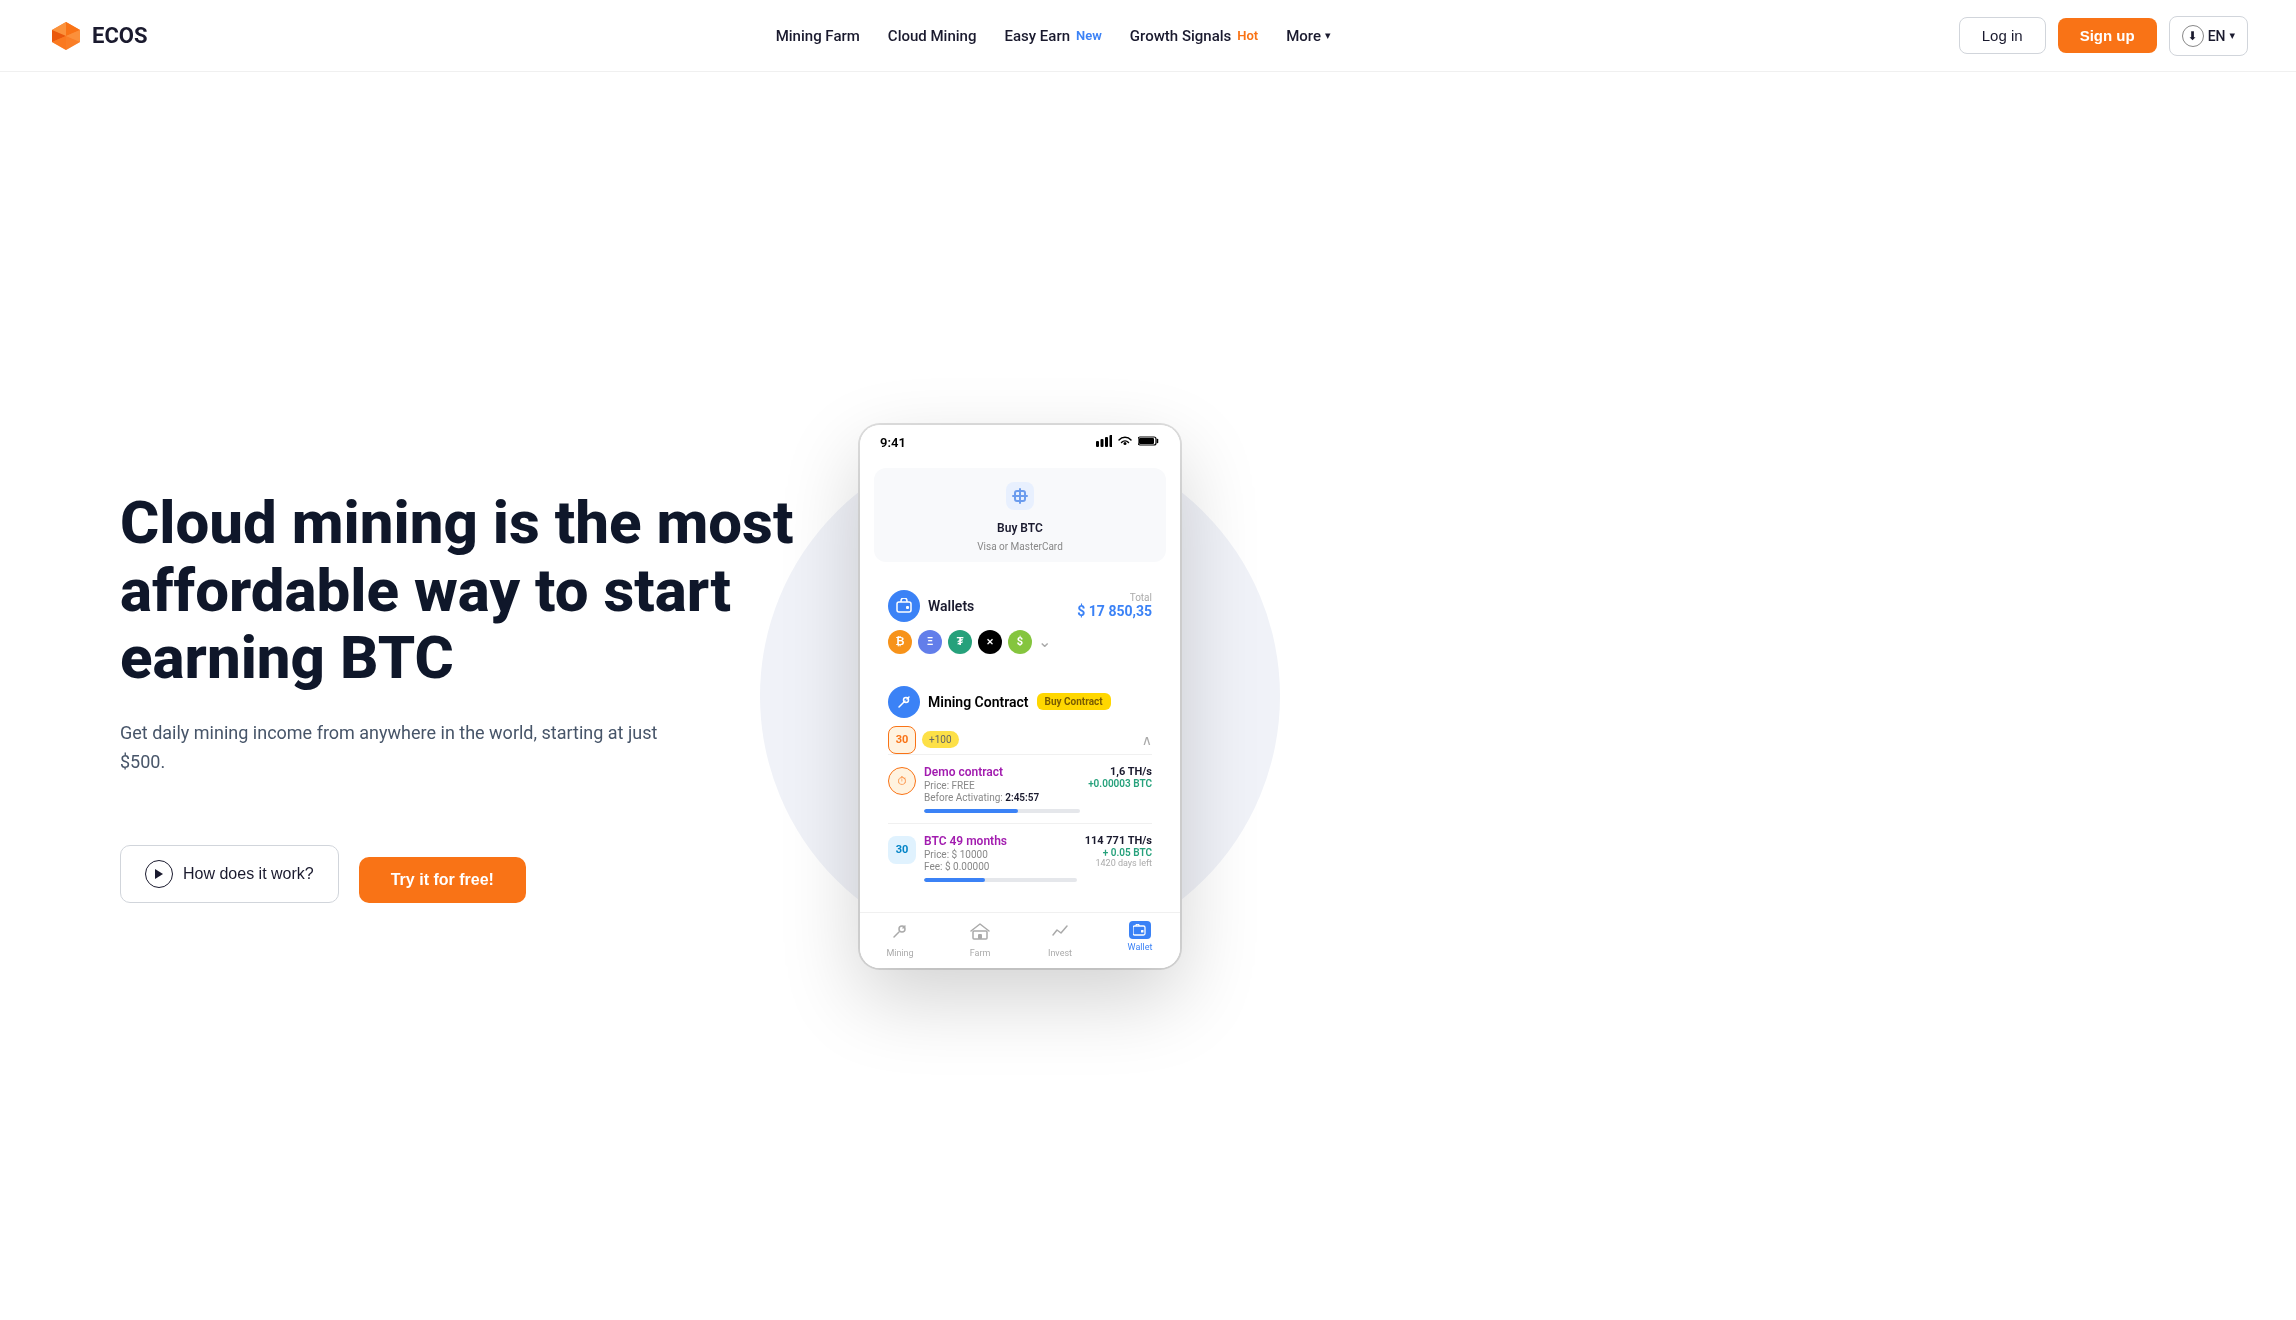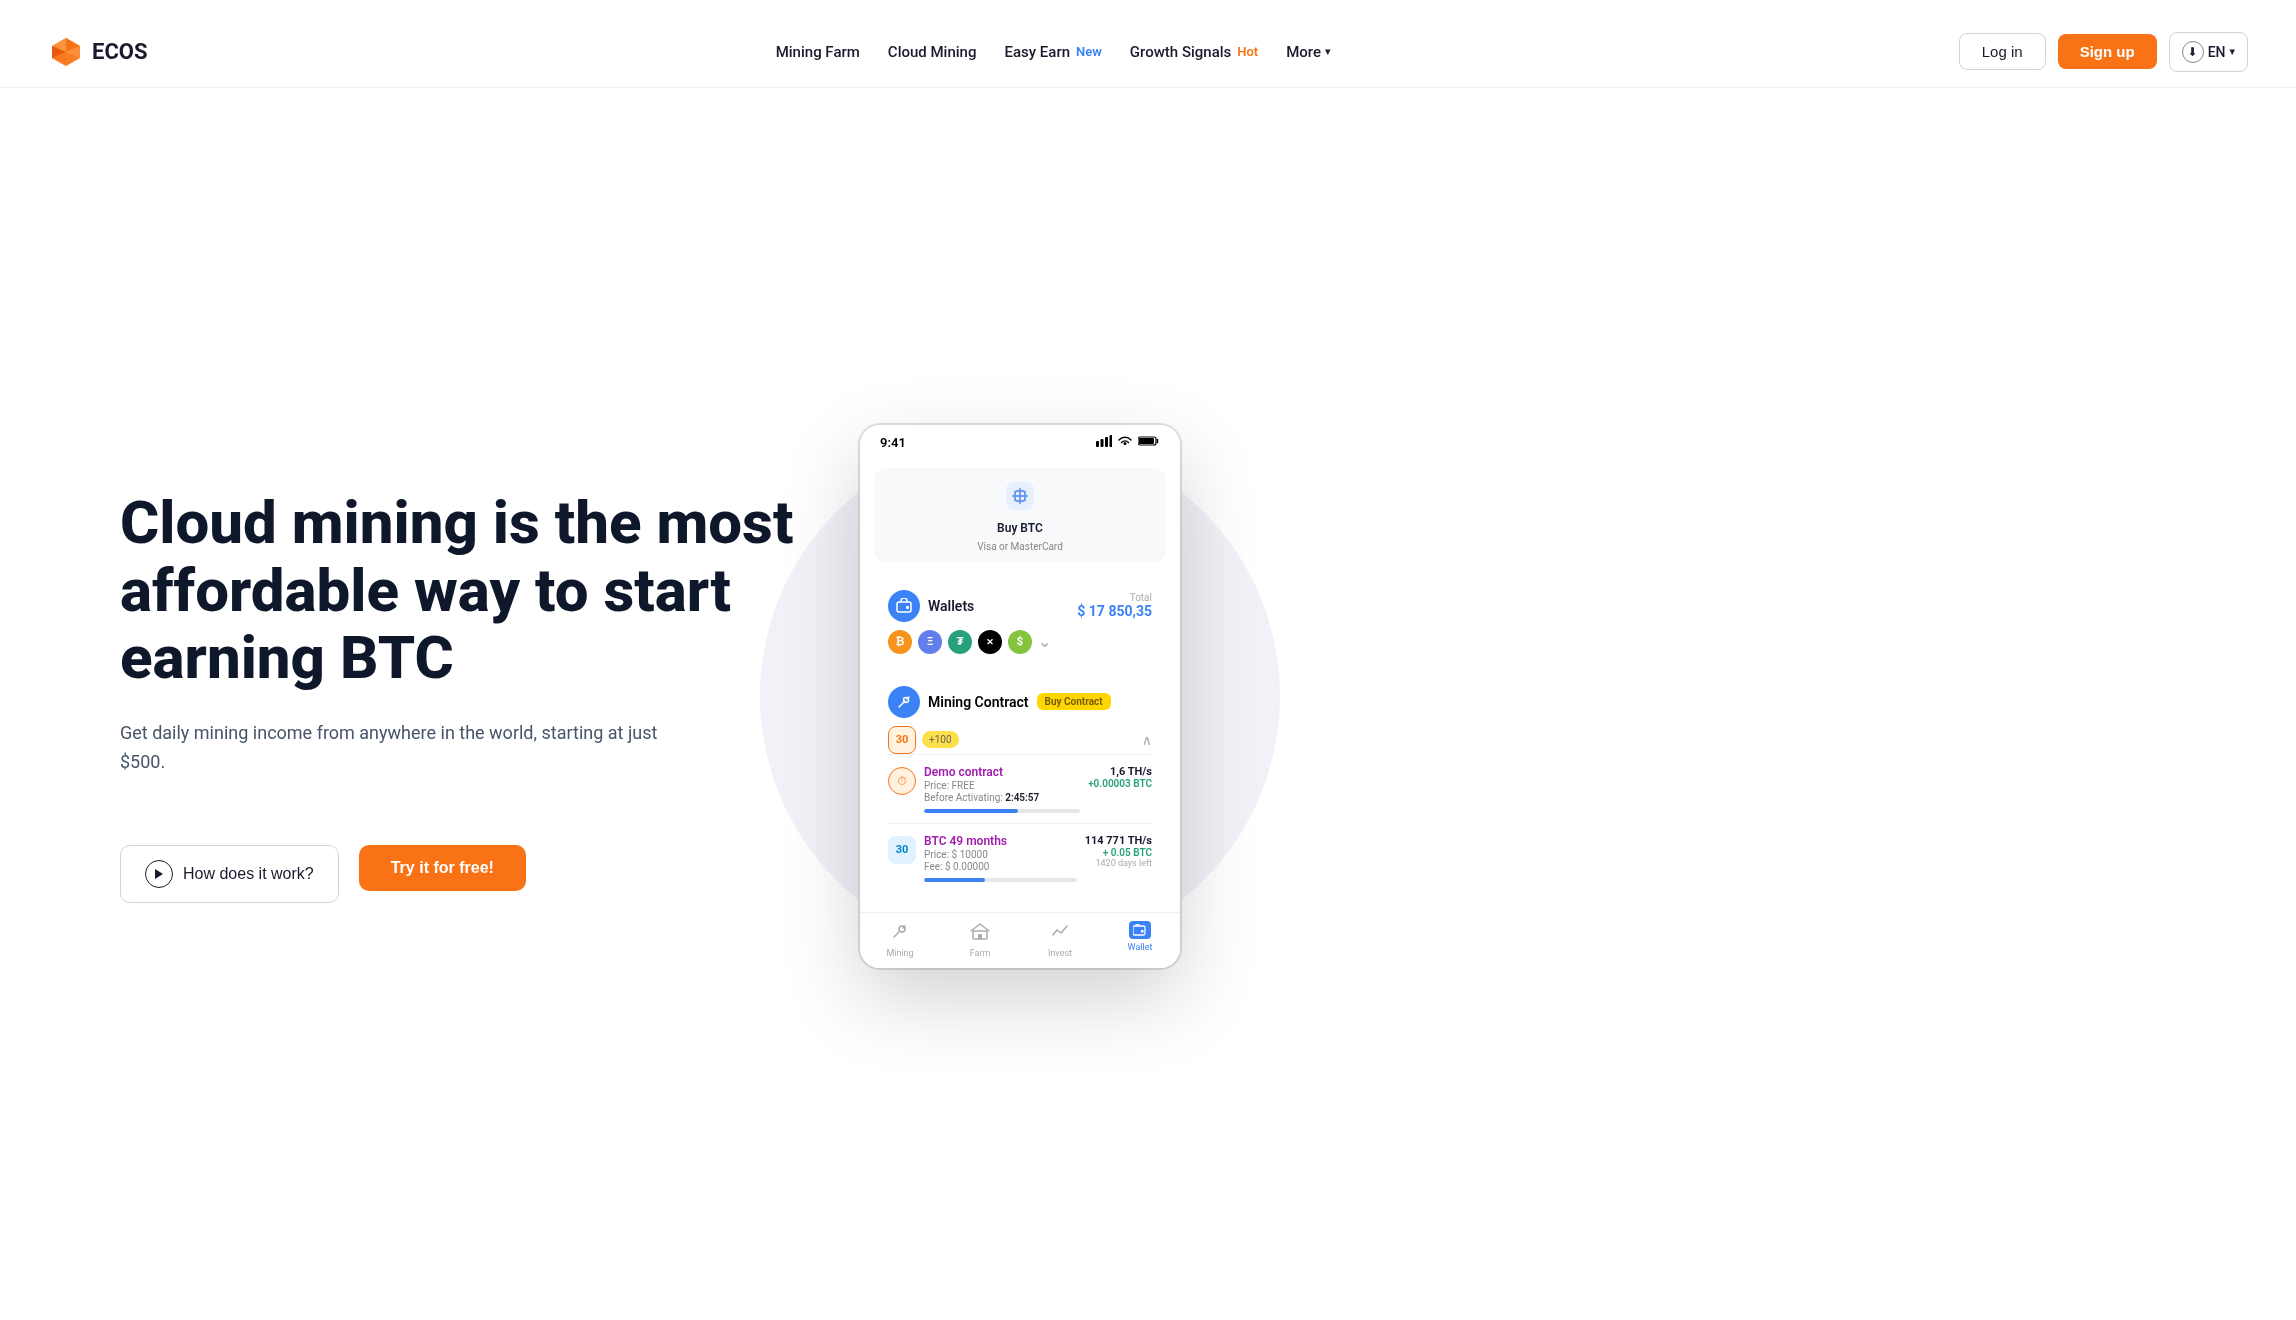--- a/index.html
+++ b/index.html
@@ -2,21 +2,21 @@
 <html><head>
   <meta charset="utf-8">
   <style>
     * { margin: 0; padding: 0; box-sizing: border-box; }
     body { font-family: -apple-system, BlinkMacSystemFont, 'Segoe UI', Roboto, sans-serif; background: #fff; overflow-x: hidden; }
 
     
     header {
       display: flex; align-items: center; justify-content: space-between;
       padding: 0 48px; height: 72px; border-bottom: 1px solid #f0f0f0;
-      position: sticky; top: 16px; background: #fff; z-index: 100;
+      position: sticky; top: 0; background: #fff; z-index: 100;
     }
     .logo { display: flex; align-items: center; gap: 8px; text-decoration: none; }
     .logo-icon { width: 36px; height: 36px; }
     .logo-text { font-size: 22px; font-weight: 700; color: #1a1a2e; }
     nav { display: flex; align-items: center; }
     .nav-item {
       padding: 8px 14px; font-size: 15px; color: #1a1a2e; font-weight: 500;
       cursor: pointer; border-radius: 6px; display: flex; align-items: center; gap: 4px;
       text-decoration: none;
     }
@@ -39,21 +39,21 @@
     
     main { display: flex; align-items: center; padding: 60px 80px 60px 120px; min-height: calc(100vh - 72px); }
 
     .hero-text { flex: 1; max-width: 700px; }
     .hero-title {
       font-size: 60px; font-weight: 800; line-height: 1.12; color: #0f172a; margin-bottom: 28px;
     }
     .hero-subtitle {
       font-size: 18px; color: #475569; line-height: 1.6; margin-bottom: 68px; max-width: 560px;
     }
-    .hero-actions { display: flex; align-items: flex-start; gap: 20px; }
+    .hero-actions { display: flex; align-items: flex-end; gap: 20px; }
     .btn-how {
       display: flex; align-items: center; gap: 10px;
       padding: 14px 24px; border: 1.5px solid #d1d5db; border-radius: 10px;
       font-size: 16px; font-weight: 500; cursor: pointer; background: #fff; color: #1a1a2e;
     }
     .btn-try {
       padding: 14px 32px; border: none; border-radius: 10px;
       font-size: 16px; font-weight: 600; cursor: pointer; background: #f97316; color: #fff;
     }
     .play-circle {

